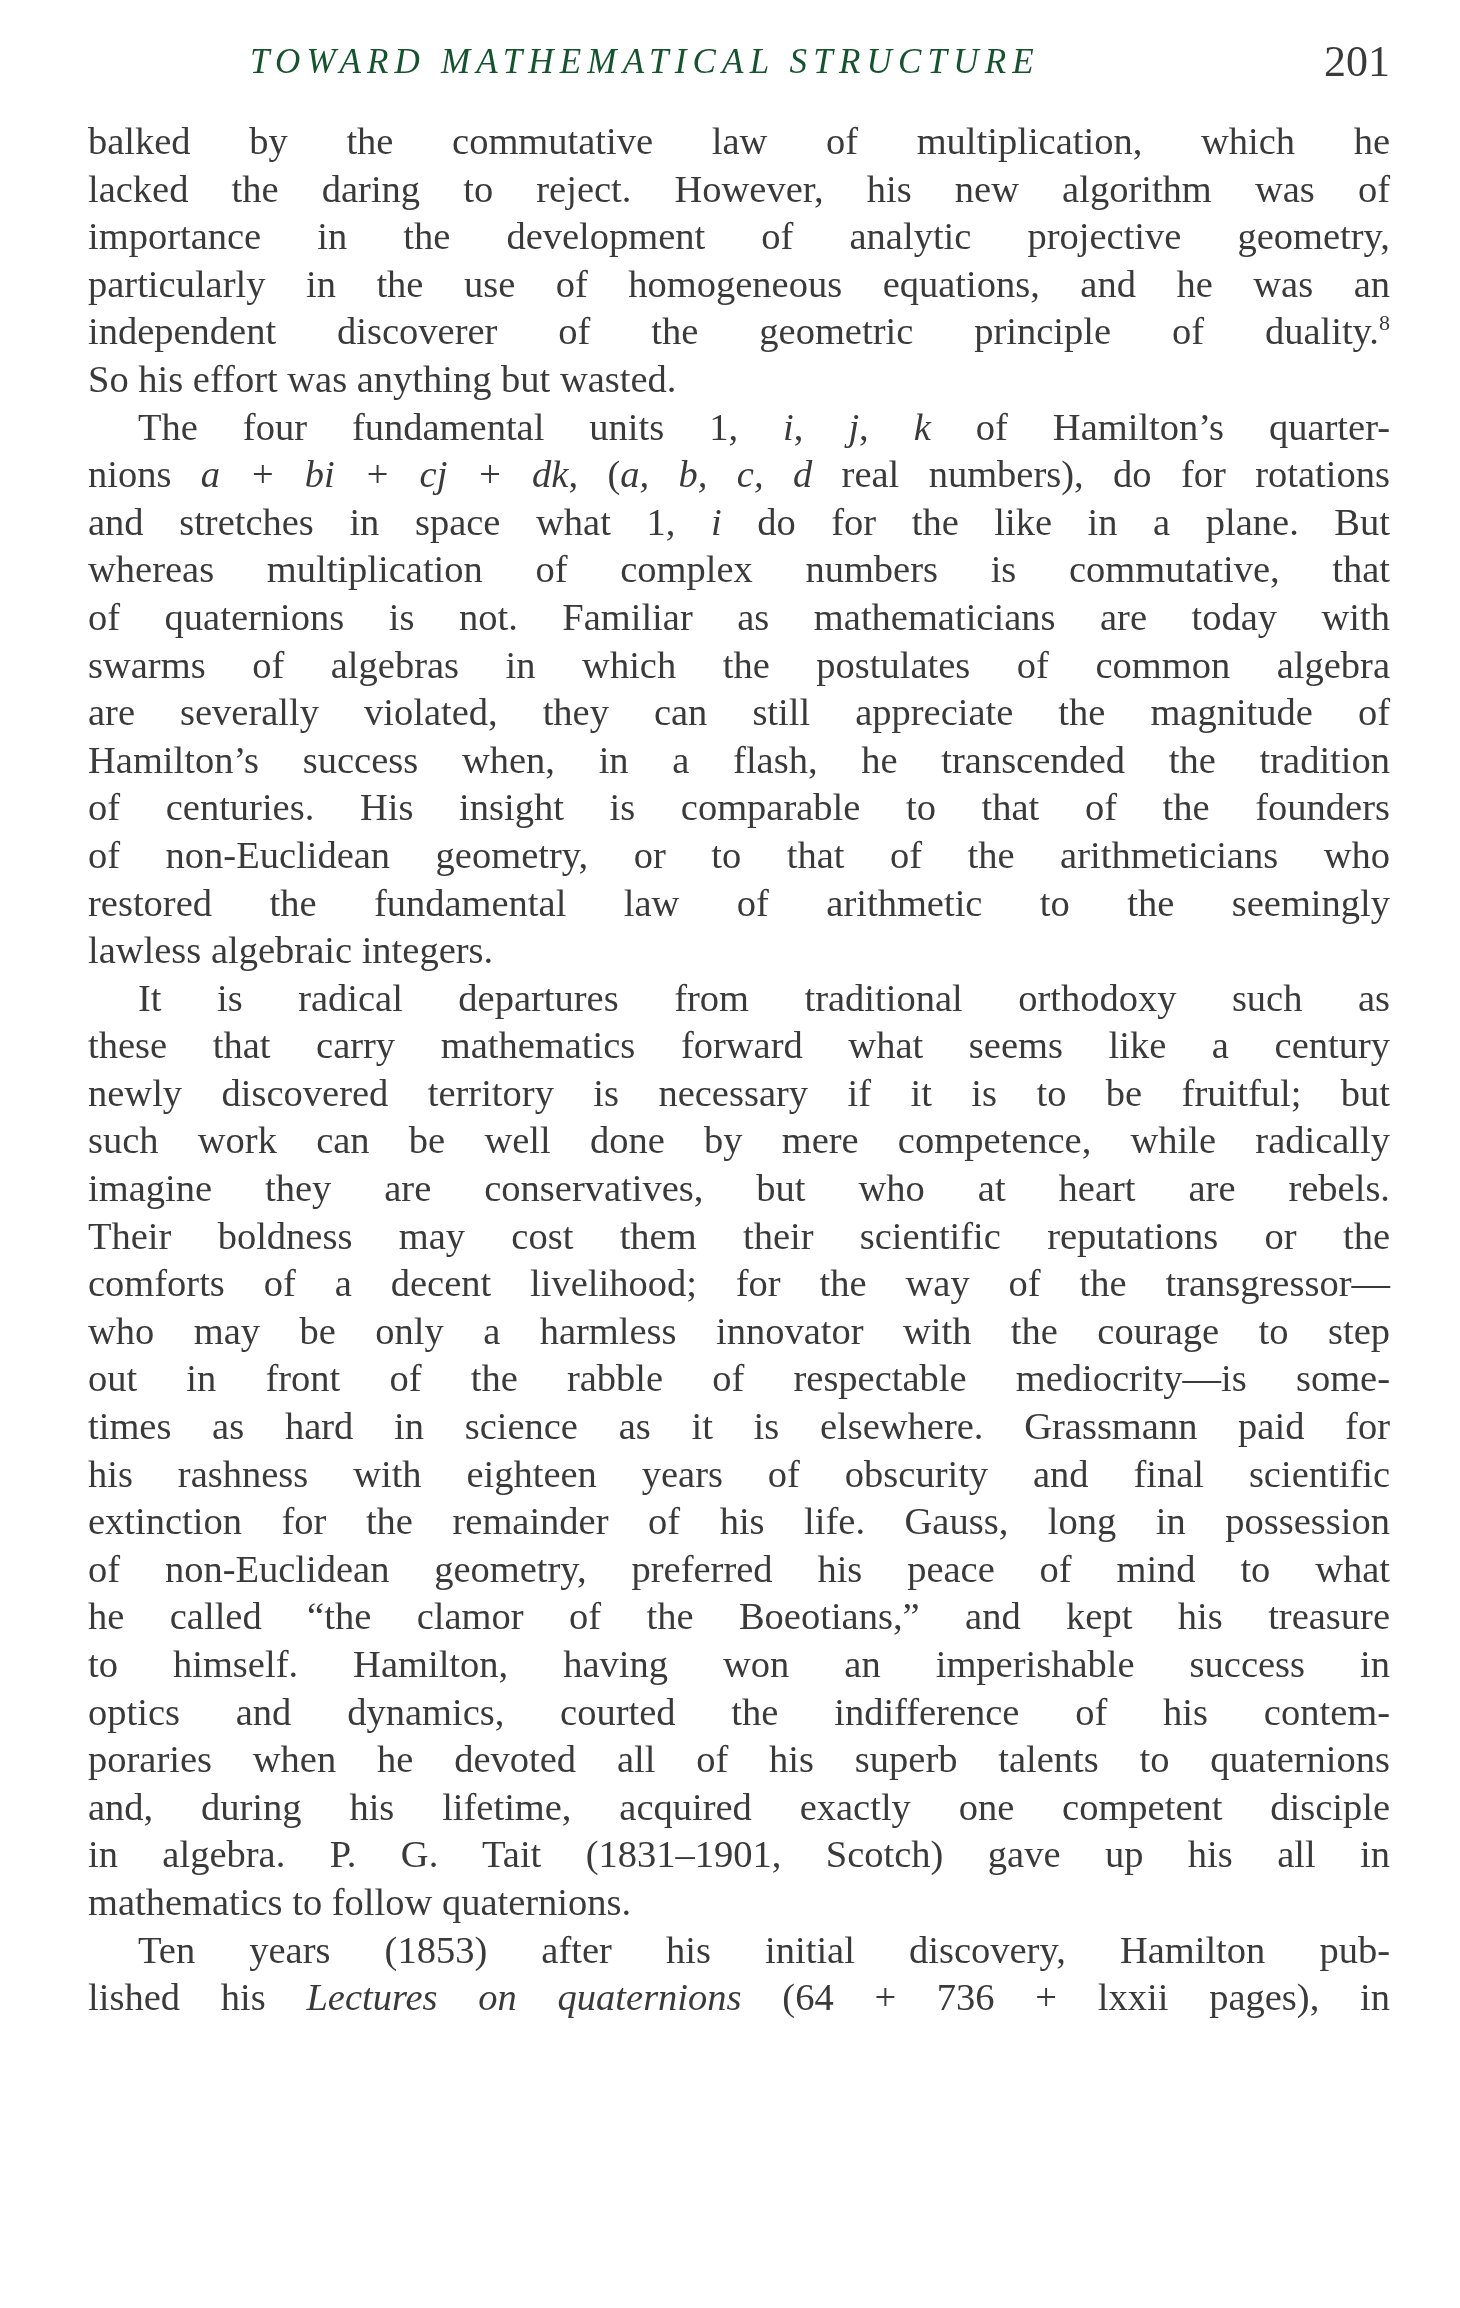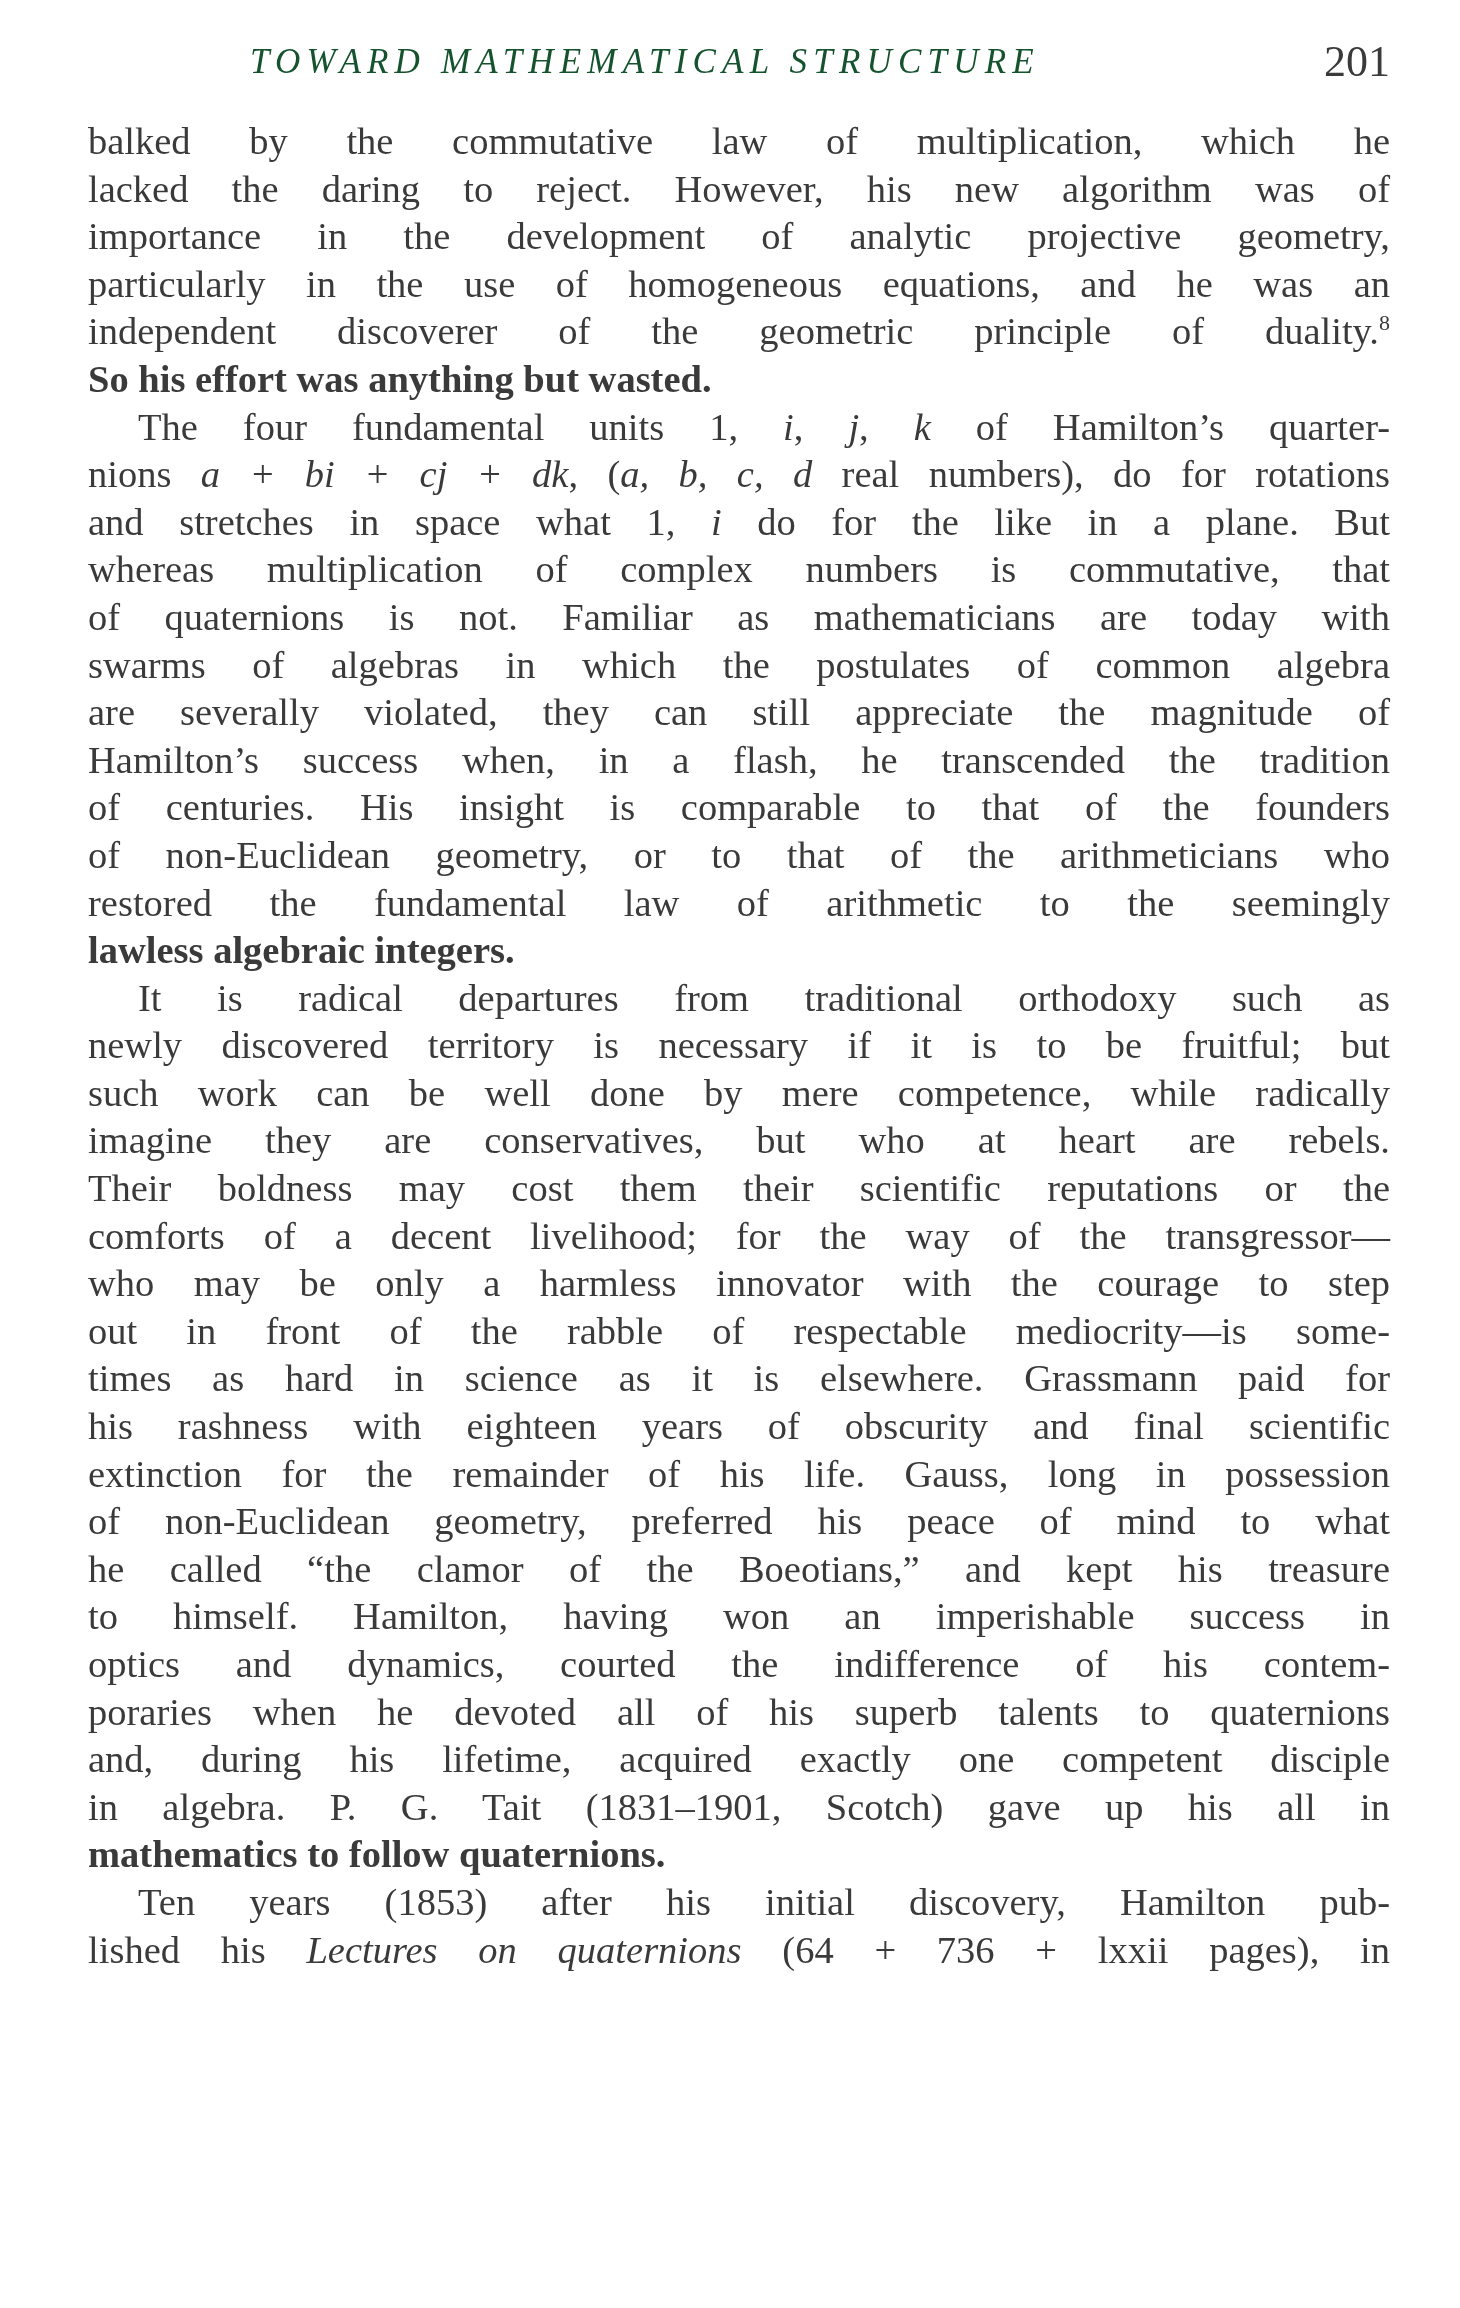--- a/index.html
+++ b/index.html
@@ -47,21 +47,20 @@
       display: block;
       height: 47.6px;
       line-height: 47.6px;
       font-size: 38.5px;
       white-space: nowrap;
       text-align: justify;
       text-align-last: justify;
     }
     .line.last {
       text-align-last: left;
-      font-weight: bold;
     }
     .line.indent {
       padding-left: 50px;
     }
     .it { font-style: italic; }
     sup { font-size: 22px; line-height: 0; vertical-align: super; }
   </style>
 </head>
 <body>
 
@@ -91,20 +90,21 @@
     <span class="line">are severally violated, they can still appreciate the magnitude of</span>
     <span class="line">Hamilton’s success when, in a flash, he transcended the tradition</span>
     <span class="line">of centuries. His insight is comparable to that of the founders</span>
     <span class="line">of non-Euclidean geometry, or to that of the arithmeticians who</span>
     <span class="line">restored the fundamental law of arithmetic to the seemingly</span>
     <span class="line last">lawless algebraic integers.</span>
   </div>
 
   <div>
     <span class="line indent">It is radical departures from traditional orthodoxy such as</span>
+    <span class="line">these that carry mathematics forward what seems like a century</span>
     <span class="line">newly discovered territory is necessary if it is to be fruitful; but</span>
     <span class="line">such work can be well done by mere competence, while radically</span>
     <span class="line">imagine they are conservatives, but who at heart are rebels.</span>
     <span class="line">Their boldness may cost them their scientific reputations or the</span>
     <span class="line">comforts of a decent livelihood; for the way of the transgressor—</span>
     <span class="line">who may be only a harmless innovator with the courage to step</span>
     <span class="line">out in front of the rabble of respectable mediocrity—is some-</span>
     <span class="line">times as hard in science as it is elsewhere. Grassmann paid for</span>
     <span class="line">his rashness with eighteen years of obscurity and final scientific</span>
     <span class="line">extinction for the remainder of his life. Gauss, long in possession</span>

